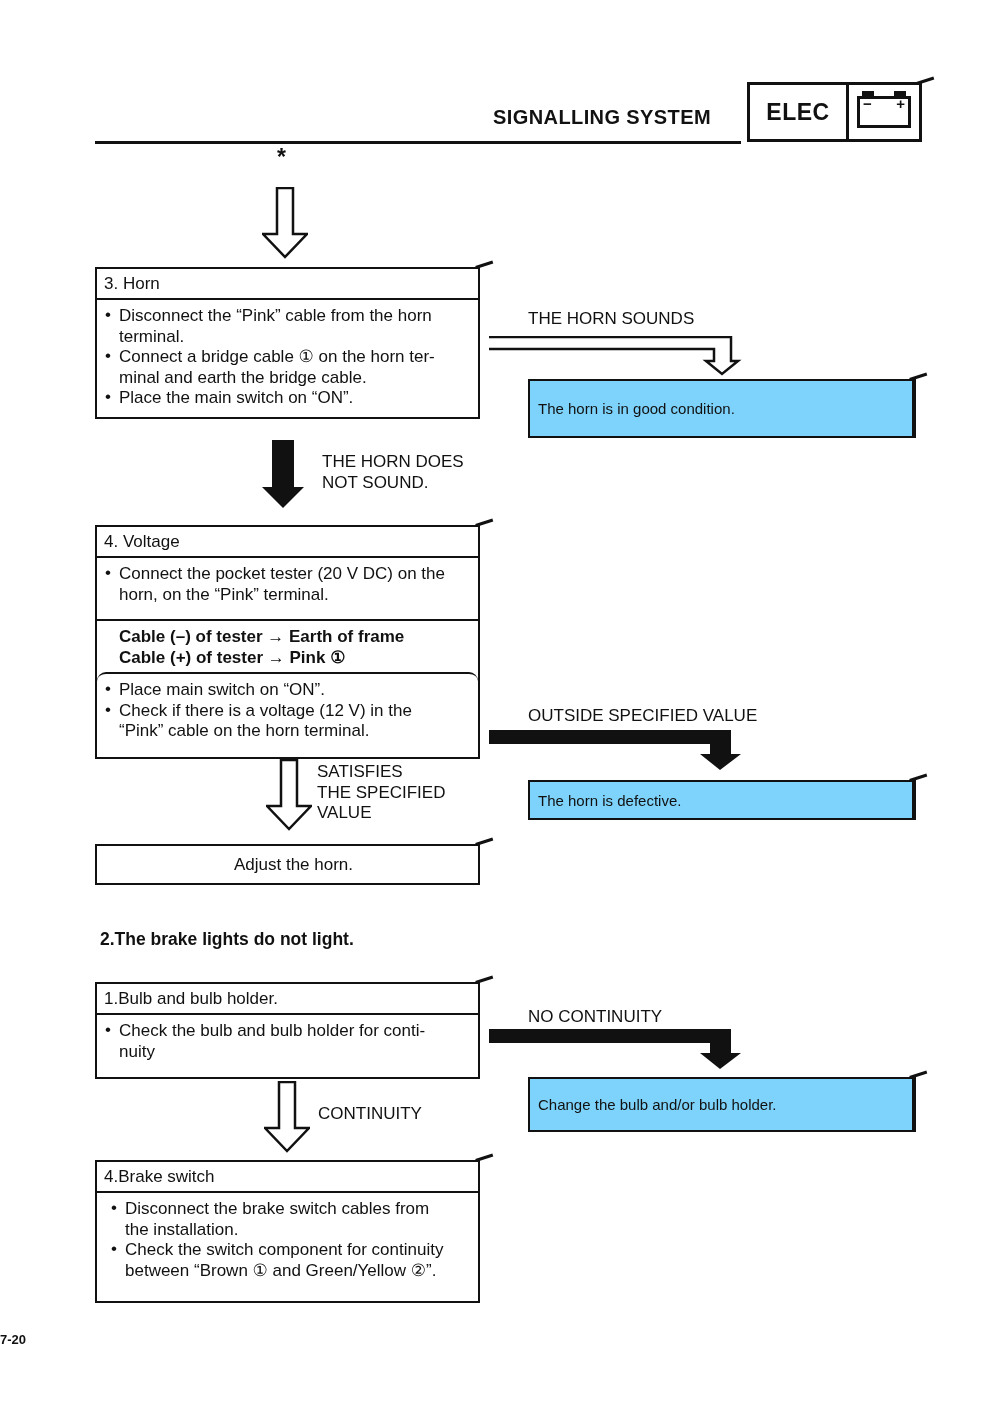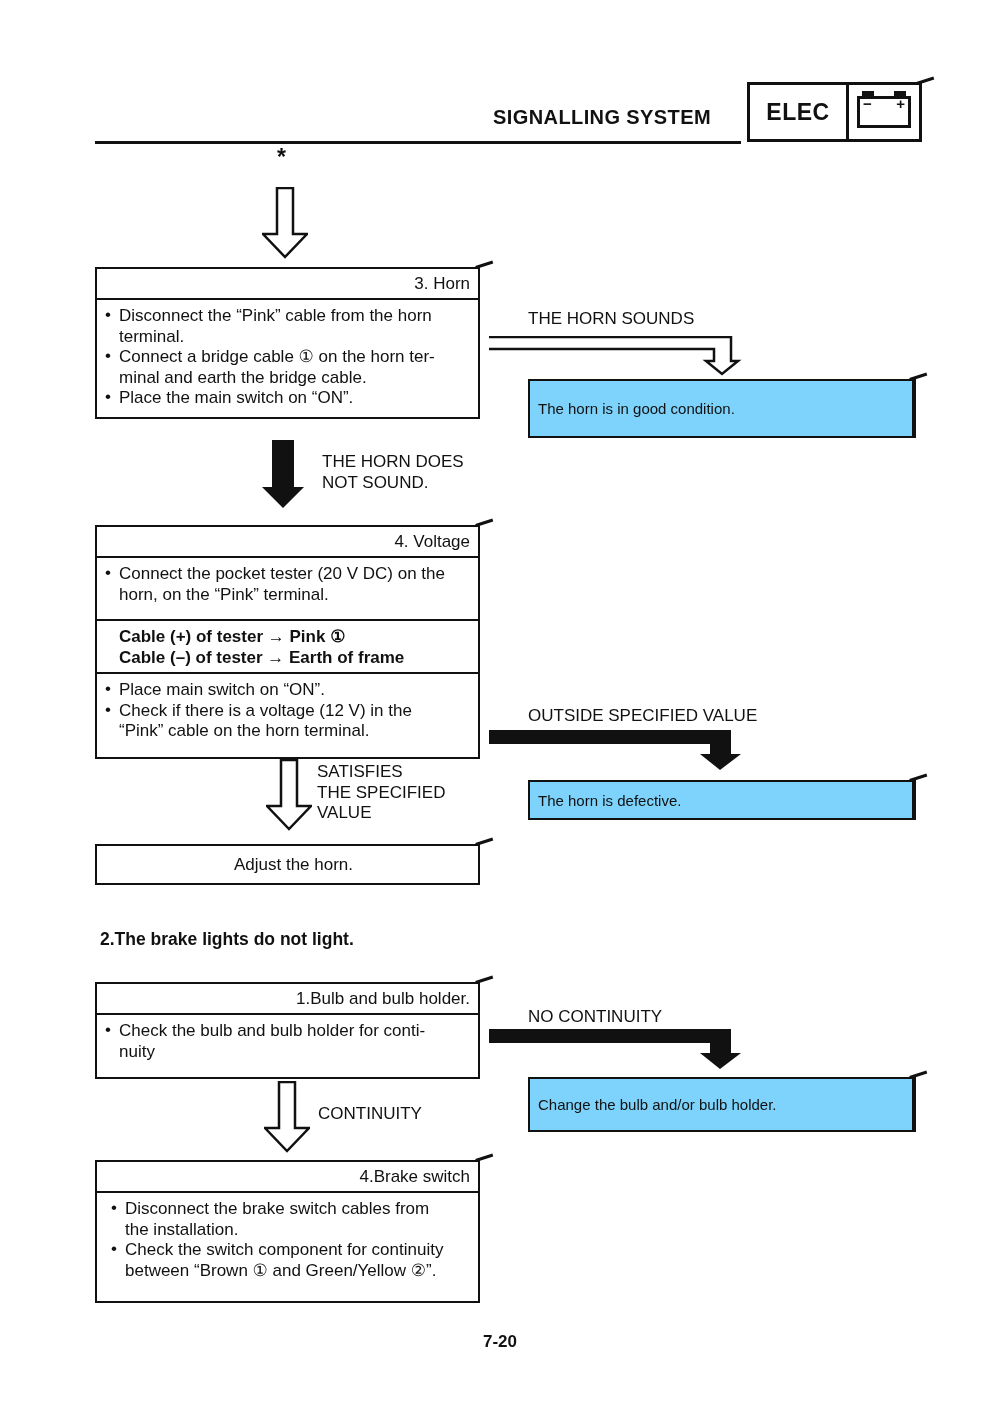--- a/index.html
+++ b/index.html
@@ -22,21 +22,21 @@
   }
   .tabbox .cell-batt { flex:1; display:flex; align-items:center; justify-content:center; }
   .battery { position:relative; width:54px; height:32px; border:3px solid #111; box-sizing:border-box; }
   .battery .tab { position:absolute; top:-8px; width:12px; height:8px; background:#111; }
   .battery .tab.l { left:2px; } .battery .tab.r { right:2px; }
   .battery .sgn { position:absolute; top:-3px; font-size:15px; font-weight:bold; line-height:15px; }
   .battery .sgn.m { left:3px; } .battery .sgn.p { right:3px; }
 
   
   .fbox { position:absolute; box-sizing:border-box; border:2.5px solid #111; background:#fff; width:385px; }
-  .fbox .hd { font-size:17px; padding:5px 8px 4px 7px; border-bottom:2.5px solid #111;text-align:right; }
+  .fbox .hd { font-size:17px; padding:5px 8px 4px 7px; border-bottom:2.5px solid #111; }
   .fbox .bd { font-size:17px; line-height:20.5px; padding:6px 8px 8px 6px; box-sizing:border-box; }
   .bullet { position:relative; padding-left:16px; white-space:pre-line; }
   .bullet::before { content:"\2022"; position:absolute; left:2px; top:-1px; }
   .sect { border-top:2.5px solid #111; box-sizing:border-box; }
   .tester { font-weight:bold; font-size:17px; line-height:21px; padding:5px 4px 4px 22px; }
 
   .rbox {
     position:absolute; box-sizing:border-box; width:388px;
     border:2.5px solid #111; border-right-width:4px; background:#7dd3fc;
     display:flex; align-items:center; font-size:15px; padding-left:8px;
@@ -44,21 +44,21 @@
   .cbox { justify-content:center; padding-left:12px; text-align:center; }
 
   
   .tick::after {
     content:""; position:absolute; top:-3px; right:-16px; width:18px; height:2.5px;
     background:#111; transform:rotate(-18deg); transform-origin:left bottom;
   }
 
   .lbl { position:absolute; font-size:17px; line-height:20.5px; white-space:pre-line; }
   .h2  { position:absolute; font-weight:bold; font-size:17.5px; }
-  .pageno { position:absolute; width:100%; text-align:center; font-weight:bold; font-size:17px; }
+  .pageno { position:absolute; width:100%; text-align:left; font-weight:bold; font-size:13px; }
   .star { position:absolute; font-size:23px; font-weight:bold; }
   svg.arr { position:absolute; display:block; }
 </style>
 </head>
 <body>
 
 <div class="page">
 
   <div class="abs title" style="left:400px; top:106px; width:311px;">SIGNALLING SYSTEM</div>
   <div class="abs rule" style="left:95px; top:141px; width:646px;"></div>
@@ -105,24 +105,24 @@
   <div class="lbl" style="left:322px; top:452px;">THE HORN DOES
 NOT SOUND.</div>
 
   <div class="fbox tick" style="left:95px; top:525px;">
     <div class="hd">4. Voltage</div>
     <div class="bd" style="height:61px;">
       <div class="bullet">Connect the pocket tester (20 V DC) on the
 horn, on the “Pink” terminal.</div>
     </div>
     <div class="sect tester">
+      <div class="ml">Cable (–) of tester → Earth of frame</div>
       <div class="ml">Cable (+) of tester  → Pink ①</div>
-      <div class="ml">Cable (–) of tester → Earth of frame</div>
     </div>
-    <div class="sect bd" style="height:85px;">
+    <div class="sect bd" style="height:85px;border-radius:9px;">
       <div class="bullet">Place main switch on “ON”.</div>
       <div class="bullet">Check if there is a voltage (12 V) in the
 “Pink” cable on the horn terminal.</div>
     </div>
   </div>
 
   <div class="lbl" style="left:528px; top:706px;">OUTSIDE SPECIFIED VALUE</div>
   <svg class="arr" style="left:489px; top:729px;" width="252" height="42" viewBox="0 0 252 42">
     <path d="M0,1 H242 V25 H252 L231,41 L211,25 H221 V15 H0 Z" fill="#111"></path>
   </svg>

